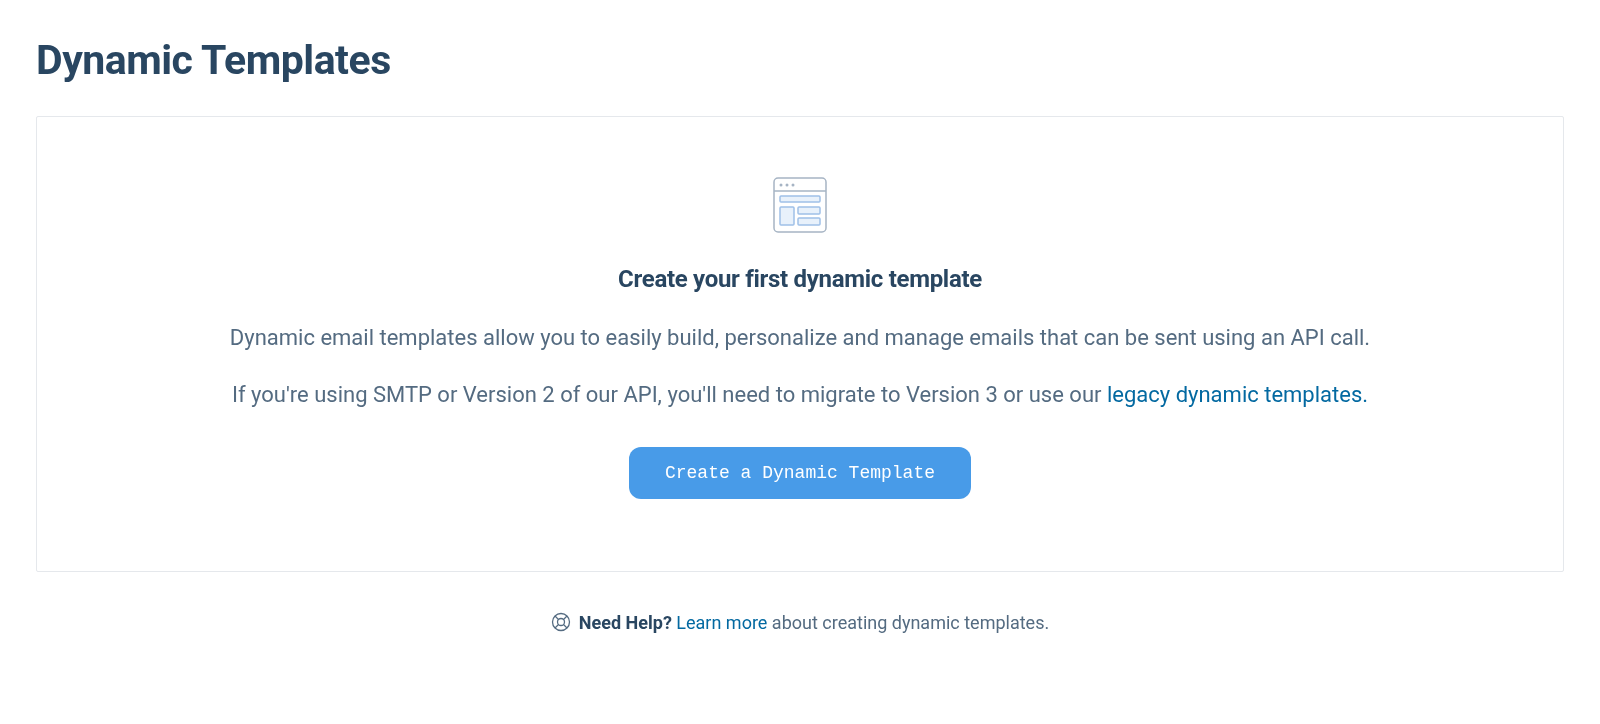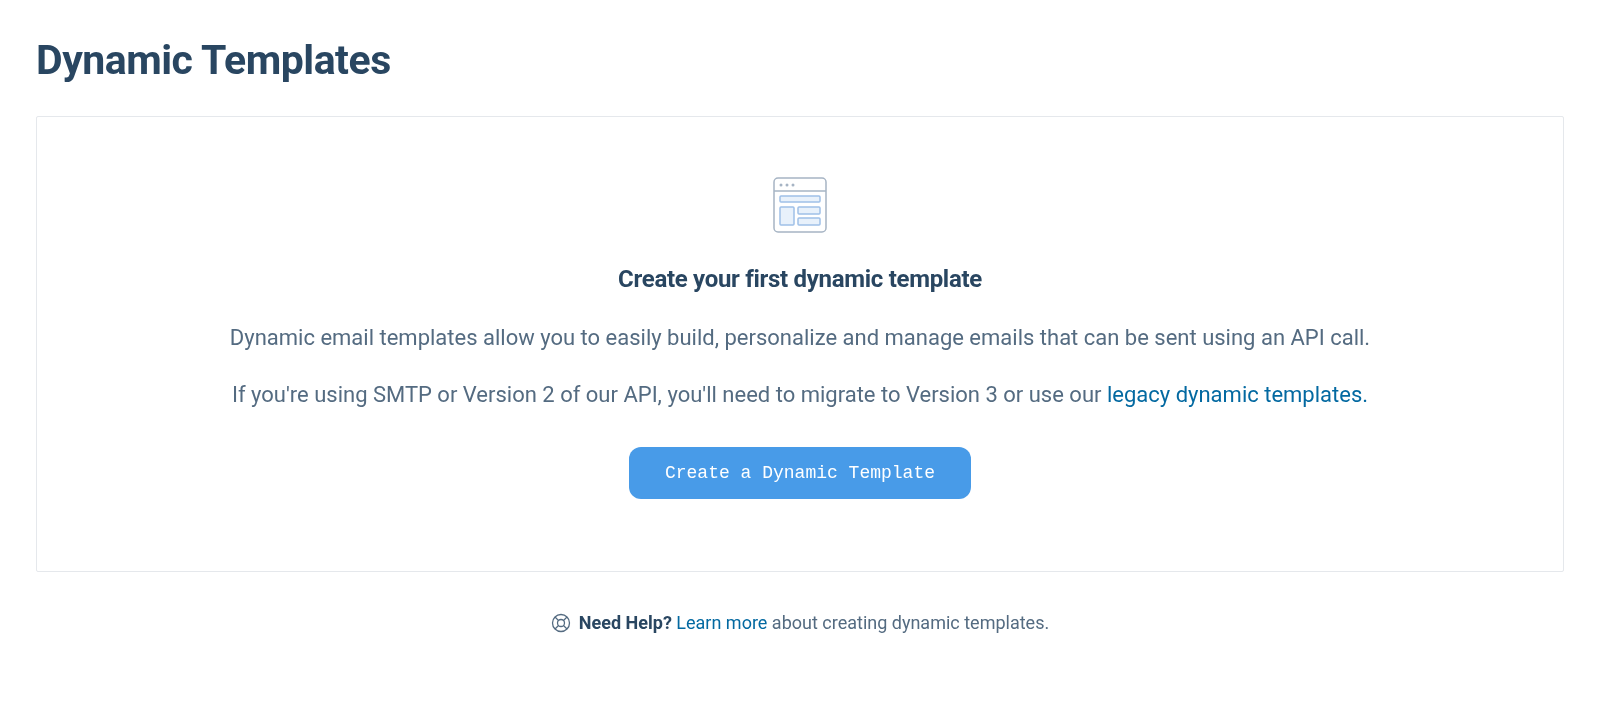--- a/index.html
+++ b/index.html
@@ -60,21 +60,21 @@
       padding: 16px 36px;
       border-radius: 12px;
       cursor: pointer;
       font-family: Liberation Mono, monospace;
     }
     .help-bar {
       text-align: center;
       font-size: 18px;
       color: #546b81;
       display: flex;
-      align-items: flex-end;
+      align-items: flex-start;
       justify-content: center;
       gap: 8px;
     }
     .help-ring {
       display: inline-flex;
       align-items: center;
     }
     .help-label {
       font-weight: 700;
       color: #294661;

